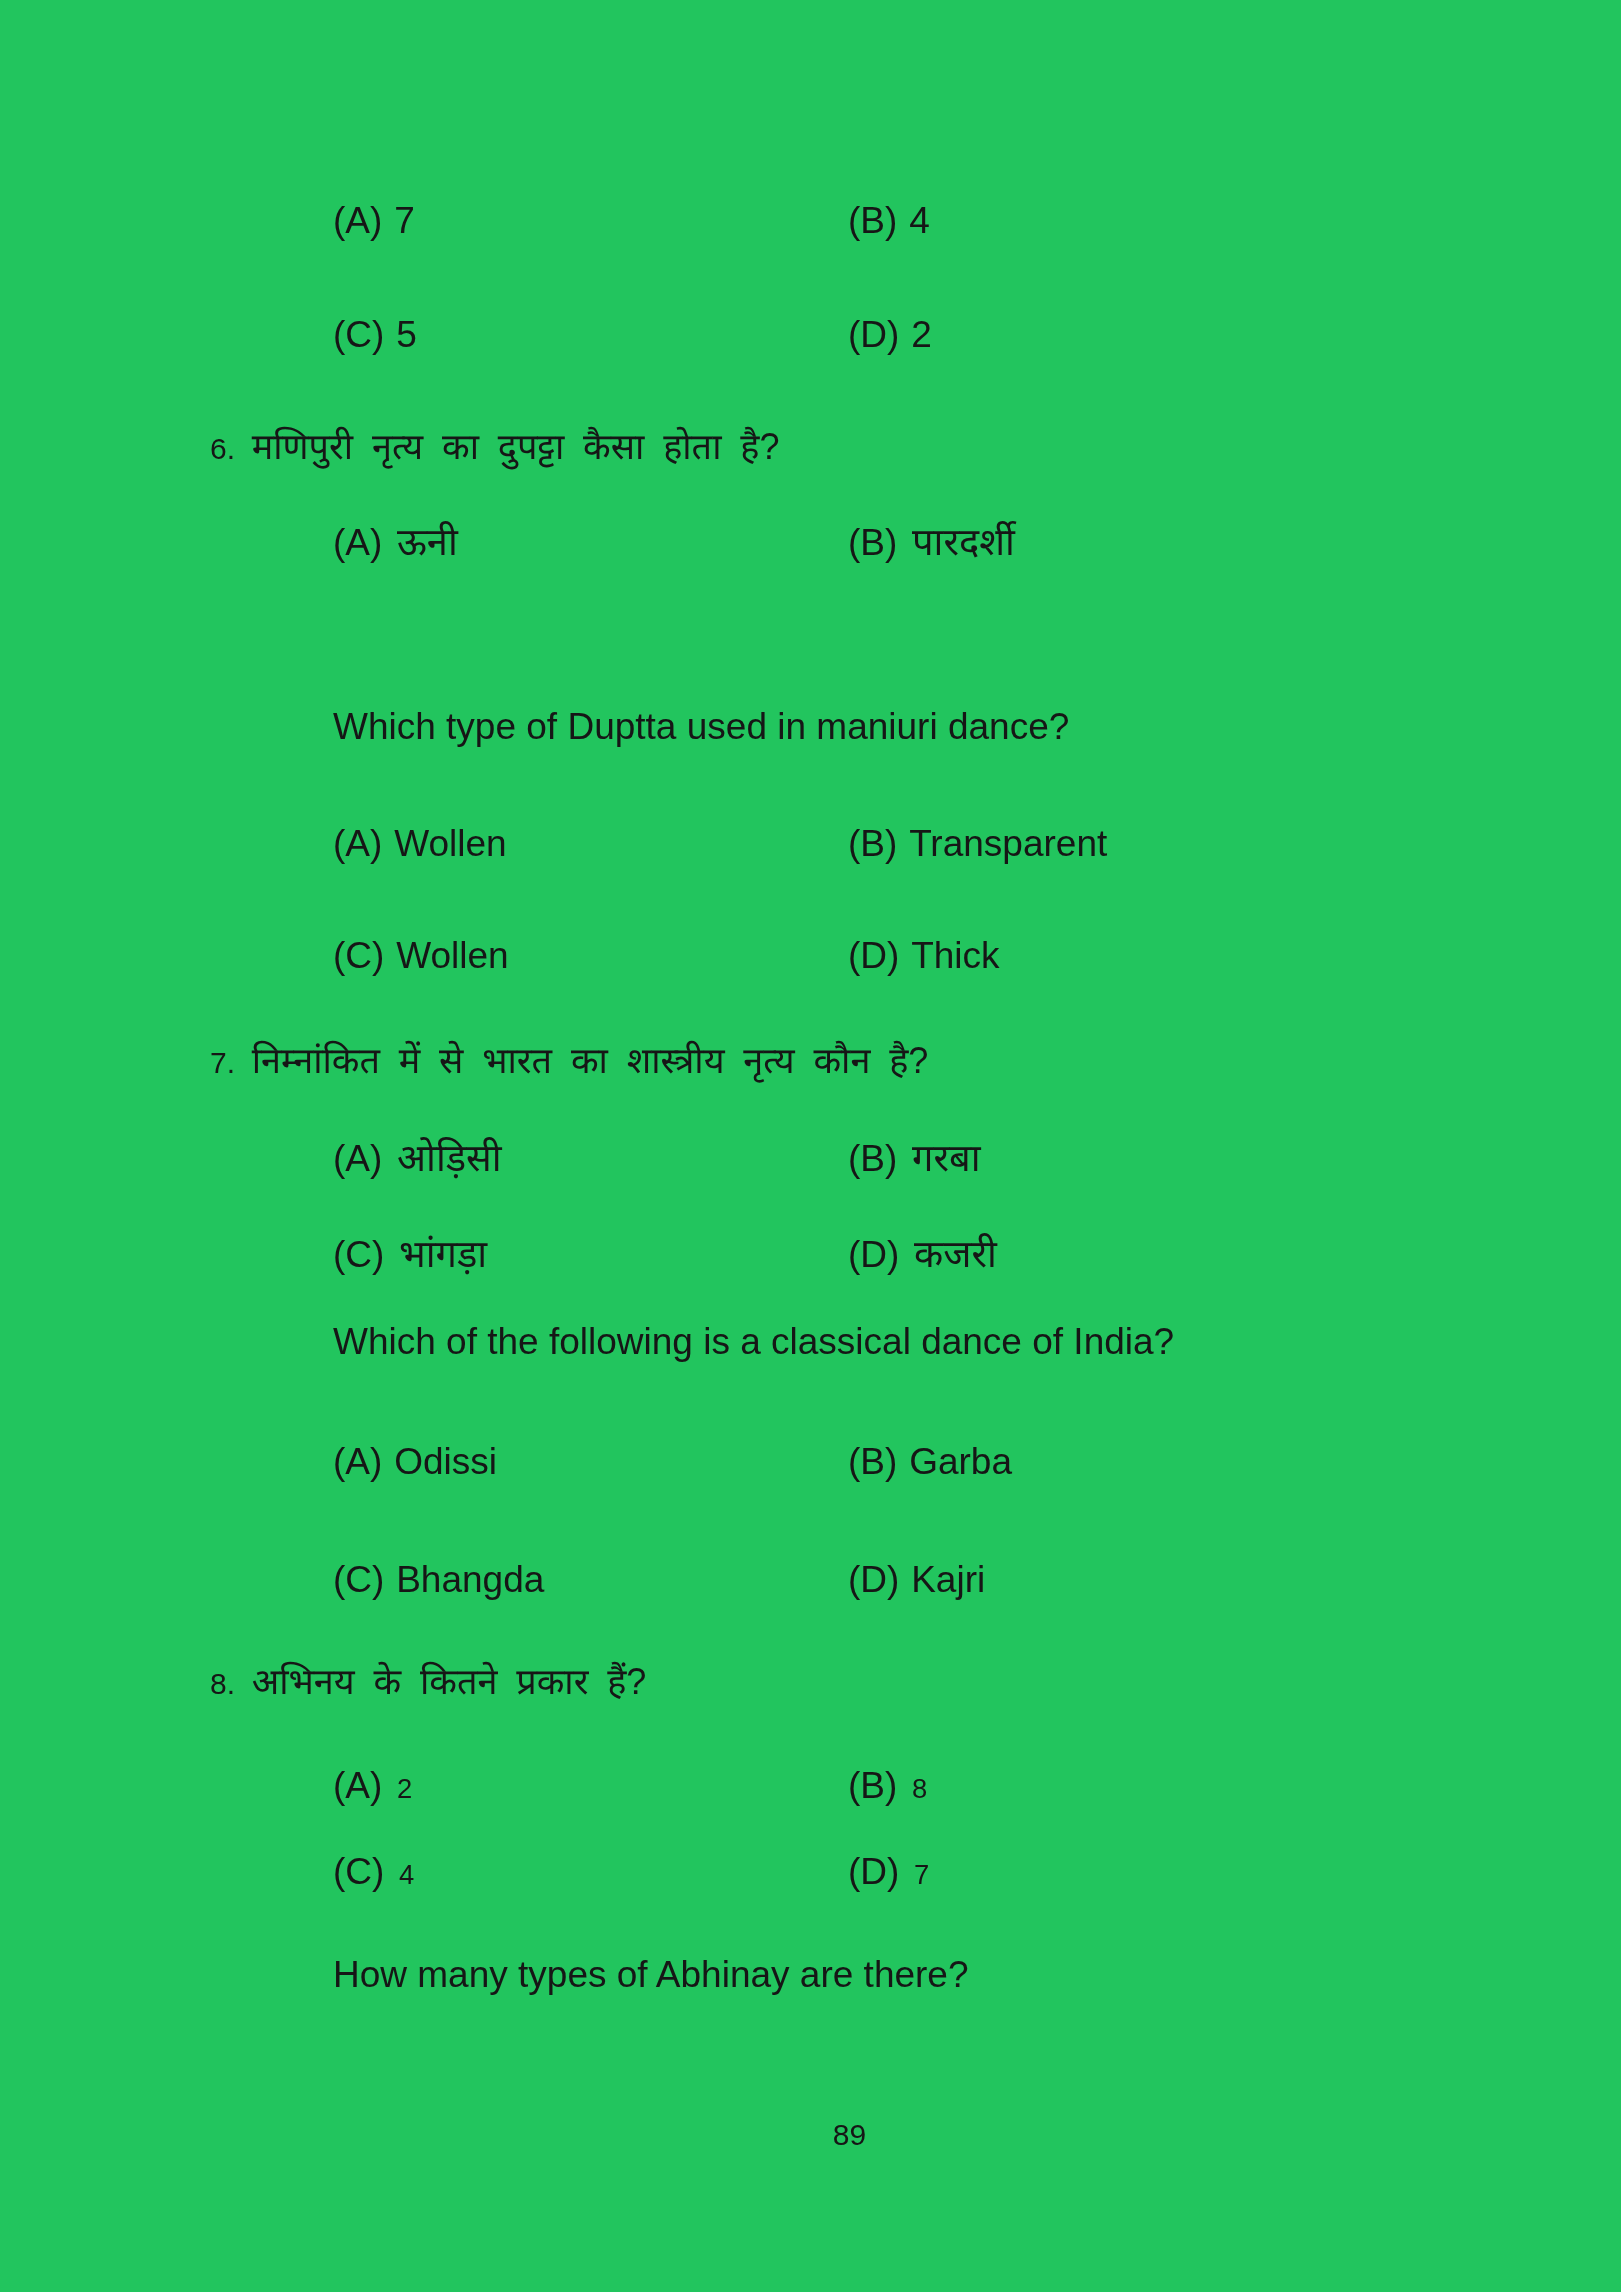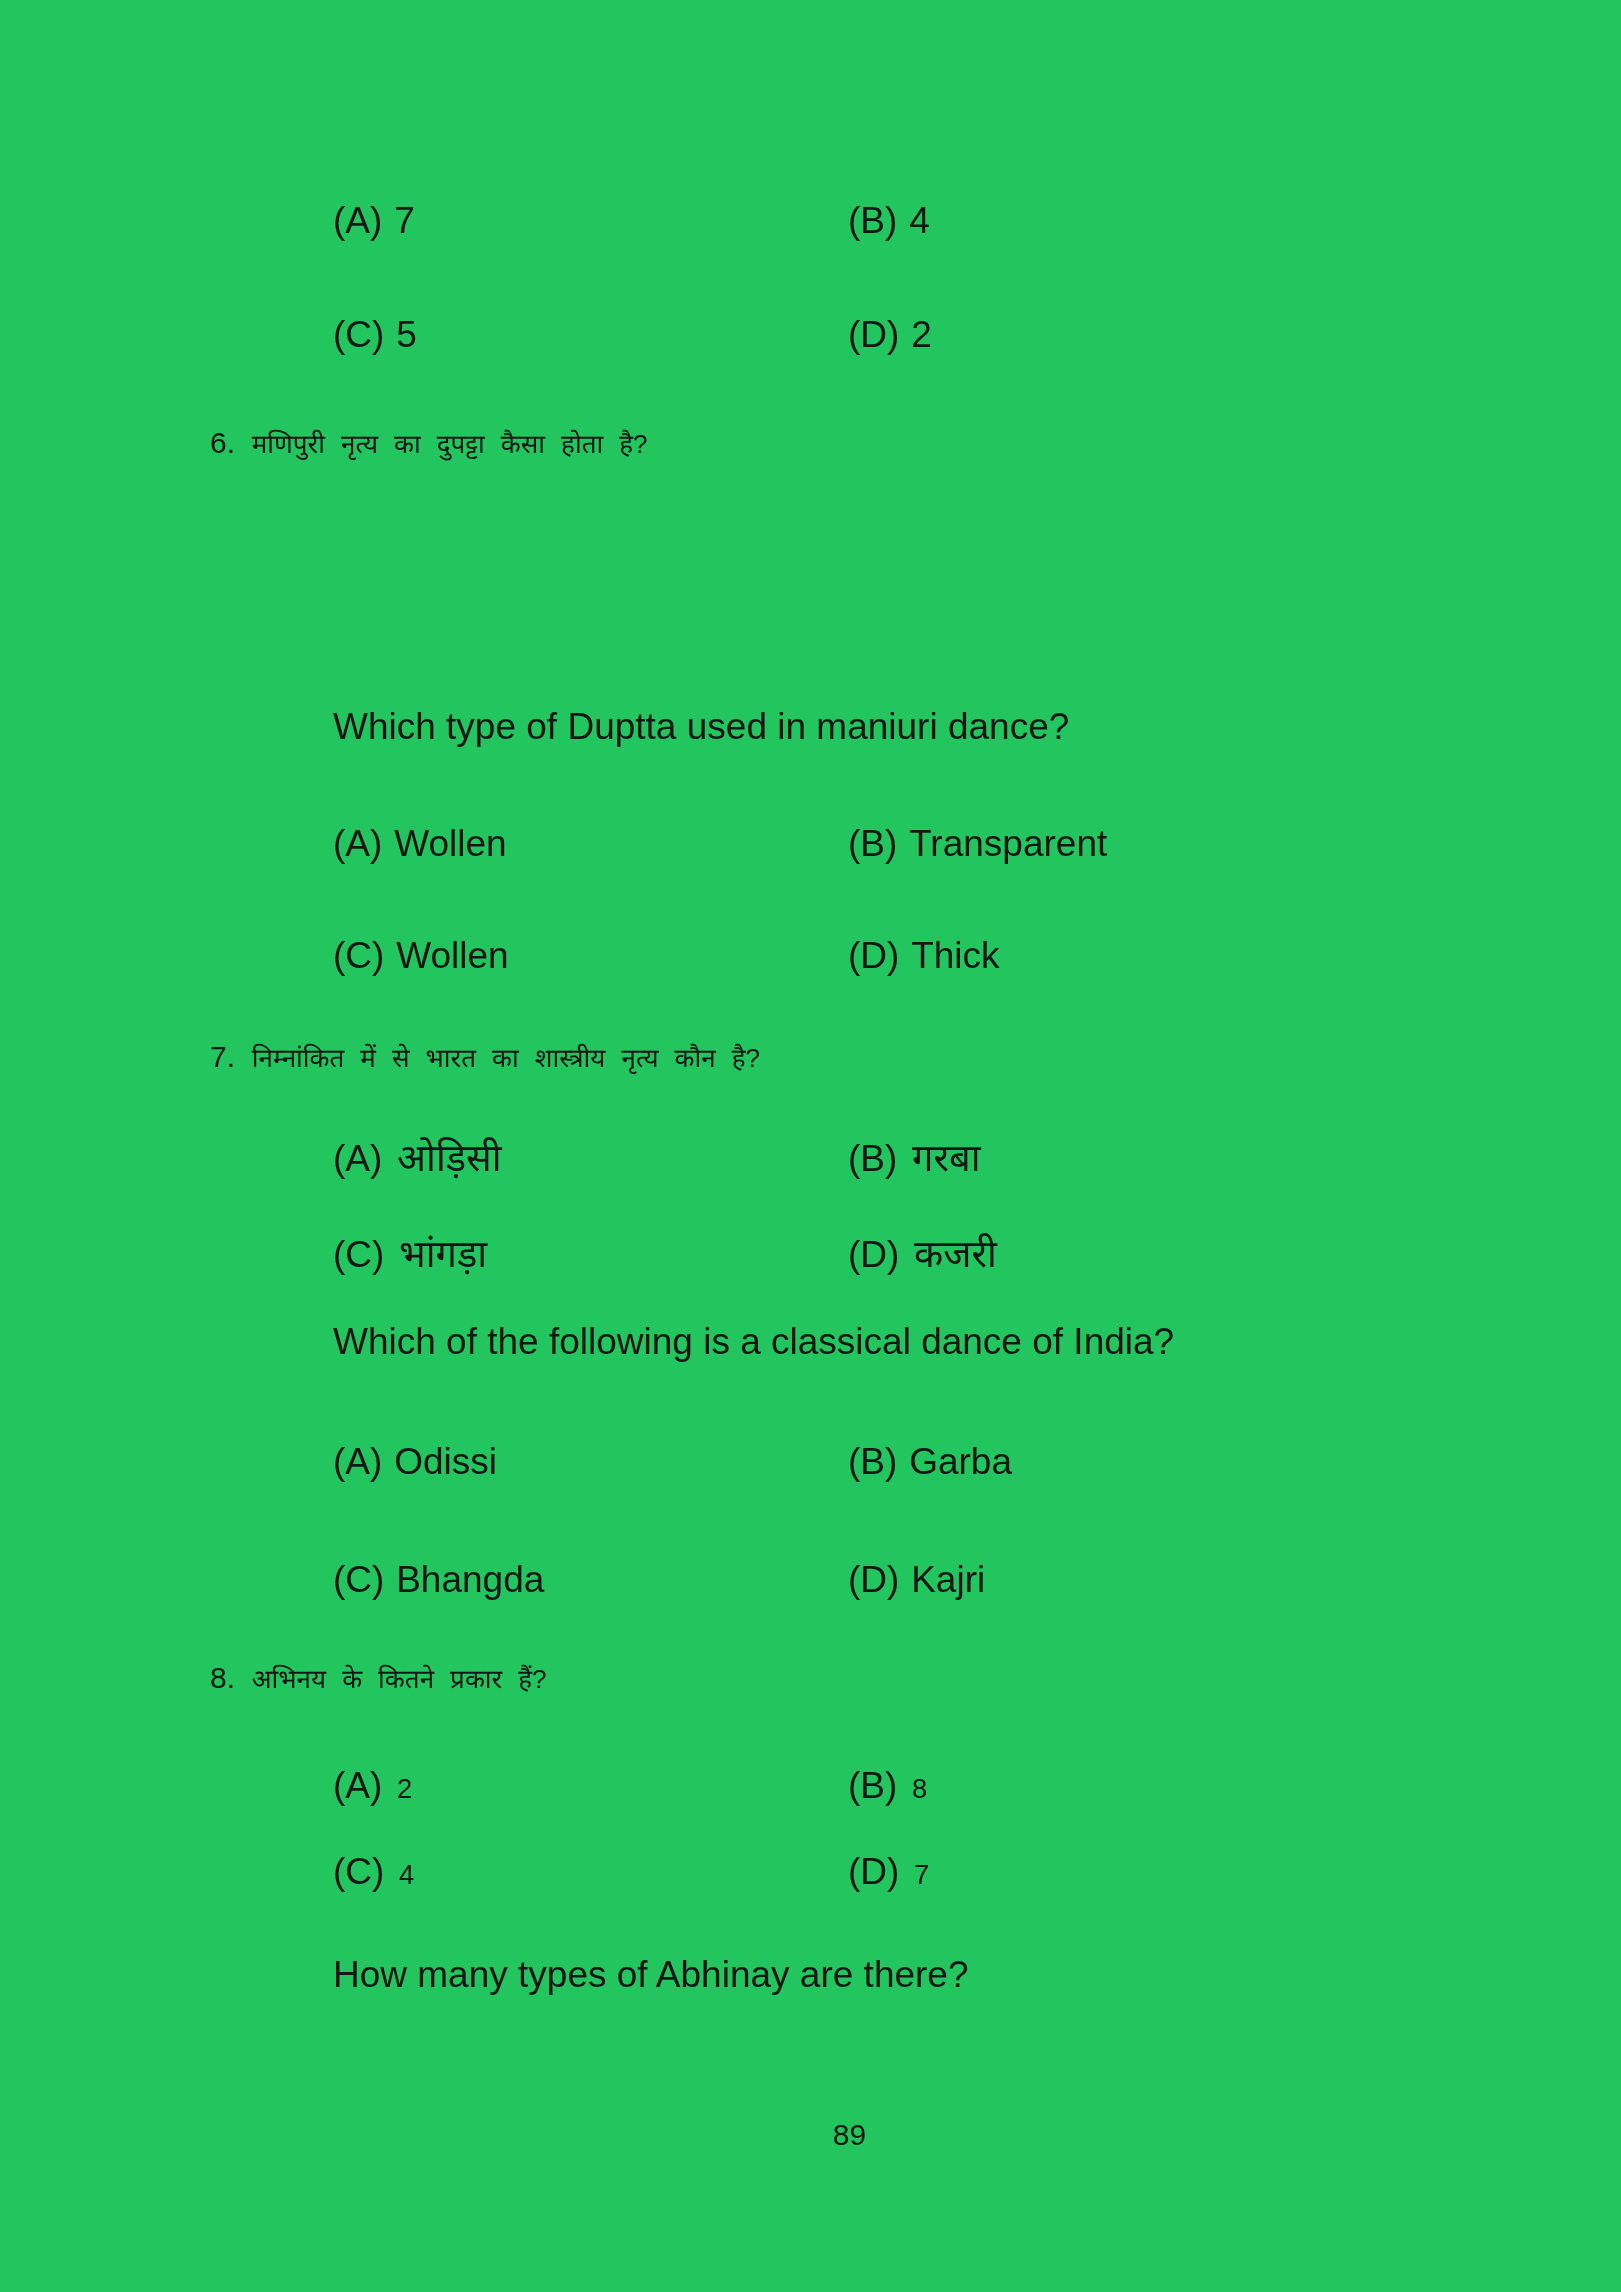--- a/index.html
+++ b/index.html
@@ -32,21 +32,21 @@
     white-space: nowrap;
   }
   .optL { left: 333px; }
   .optR { left: 848px; }
   .lbl { font-size: 37px; }
   .val { font-size: 37px; margin-left: 11.8px; }
   .val-hi { font-size: 38px; margin-left: 14.7px; }
   .val-sm { font-size: 27.4px; margin-left: 14.7px; }
   .q-row { left: 210px; }
   .qnum { font-size: 30px; }
-  .qtext-hi { font-size: 26px; margin-left: 16.7px; word-spacing: 8.8px; }
+  .qtext-hi { font-size: 36px; margin-left: 16.7px; word-spacing: 8.8px; }
   .en-row { left: 333px; font-size: 37px; }
   .pagenum-row {
     left: 39px;
     width: 100%;
     text-align: center;
     font-size: 30px;
   }
 </style>
 </head>
 <body>
@@ -65,20 +65,28 @@
     <span class="opt optL">
       <span class="lbl">(C)</span><span class="val">5</span>
     </span>
     <span class="opt optR">
       <span class="lbl">(D)</span><span class="val">2</span>
     </span>
   </div>
 
   <div class="row q-row" style="top:423px">
     <span class="qnum">6.</span><span class="qtext-hi">मणिपुरी नृत्य का दुपट्टा कैसा होता है?</span>
+  </div>
+  <div class="row optrow" style="top:517px">
+    <span class="opt optL">
+      <span class="lbl">(A)</span><span class="val-hi">ऊनी</span>
+    </span>
+    <span class="opt optR">
+      <span class="lbl">(B)</span><span class="val-hi">पारदर्शी</span>
+    </span>
   </div>
   <div class="row optrow" style="top:819px">
     <span class="opt optL">
       <span class="lbl">(A)</span><span class="val">Wollen</span>
     </span>
     <span class="opt optR">
       <span class="lbl">(B)</span><span class="val">Transparent</span>
     </span>
   </div>
   <div class="row en-row" style="top:702px">Which type of Duptta used in maniuri dance?</div>

